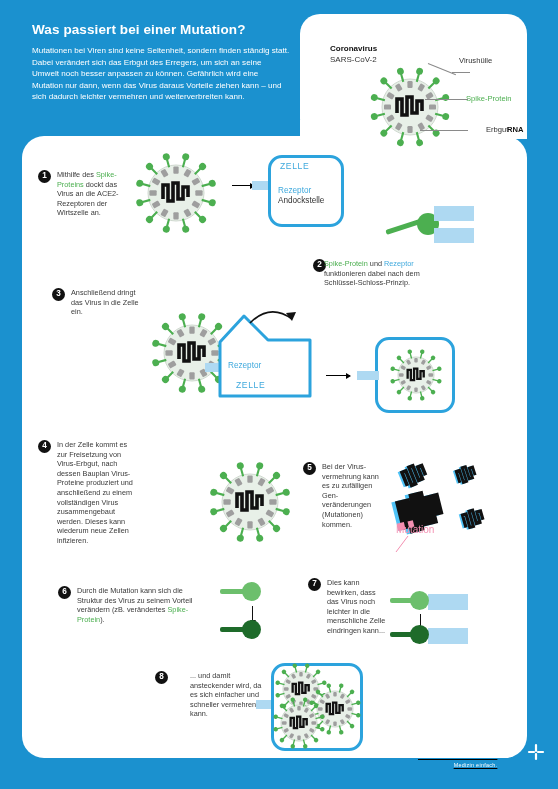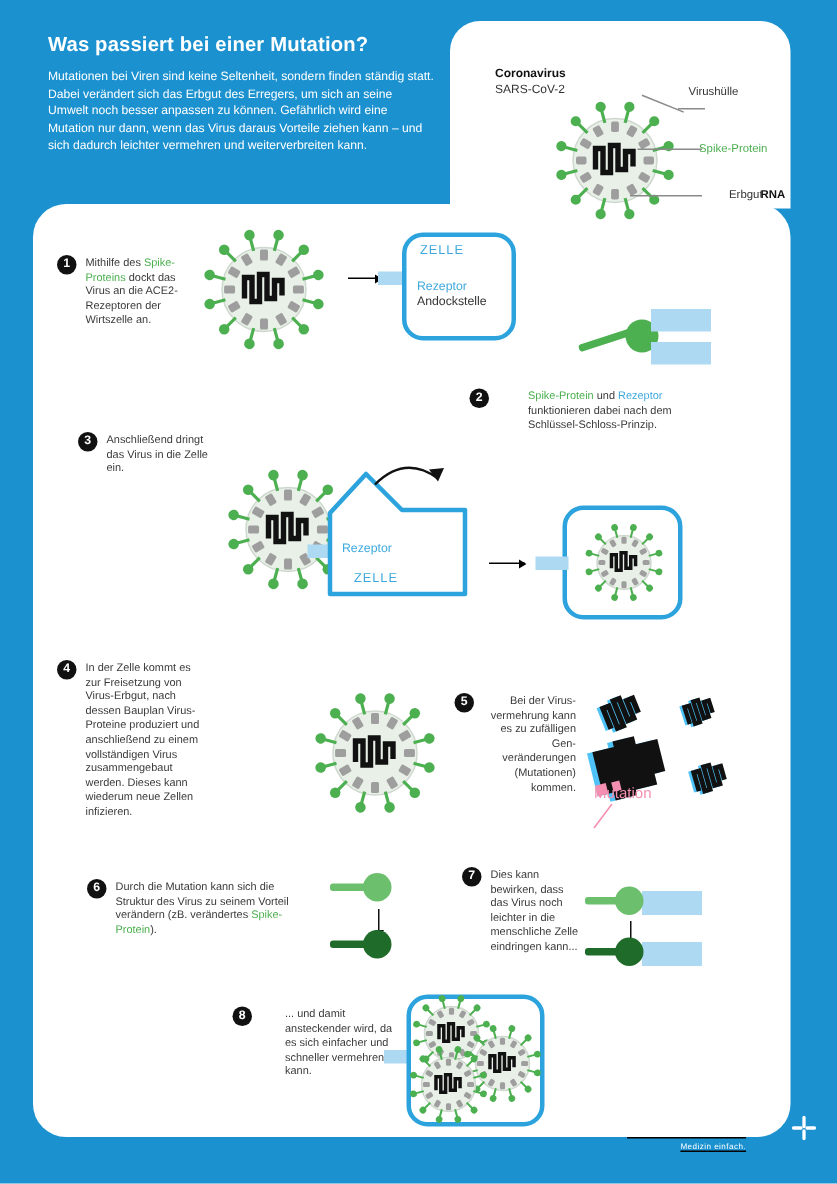--- a/index.html
+++ b/index.html
@@ -278,21 +278,21 @@
   <div class="cell-label" style="left:280px;top:161px;">ZELLE</div>
   <div class="rez" style="left:278px;top:186px;">Rezeptor</div>
   <div class="andock" style="left:278px;top:196px;">Andockstelle</div>
 
   <div class="spike-stem" style="left:386px;top:230px;width:38px;background:#4caf50;transform:rotate(-18deg);transform-origin:left center;"></div>
   <div class="spike-head" style="left:417px;top:213px;width:22px;height:22px;background:#4caf50;"></div>
   <div class="cellblock" style="left:434px;top:206px;width:40px;height:15px;"></div>
   <div class="cellblock" style="left:434px;top:228px;width:40px;height:15px;"></div>
 
   <div class="bullet" style="left:313px;top:259px;">2</div>
-  <div class="steptext" id="s2" style="left:352px;top:259px;width:96px;"><span class="g">Spike-Protein</span><span> und </span><span class="b">Rezeptor</span><span> funktionieren dabei nach dem Schlüssel-Schloss-Prinzip.</span></div>
+  <div class="steptext" id="s2" style="left:324px;top:259px;width:96px;"><span class="g">Spike-Protein</span><span> und </span><span class="b">Rezeptor</span><span> funktionieren dabei nach dem Schlüssel-Schloss-Prinzip.</span></div>
 
   <div class="bullet" style="left:52px;top:288px;">3</div>
   <div class="steptext" id="s3" style="left:71px;top:288px;width:70px;"><span>Anschließend dringt das Virus in die Zelle ein.</span></div>
 
   <svg style="position:absolute;left:140px;top:305px;" width="104" height="96">
     <g transform="translate(52,48)" class="virus-sm">
         <circle r="28" fill="#e8f0e8" stroke="#cfd8cf" stroke-width="1"></circle>
         <rect x="-2.66" y="-26.60" width="5.32" height="7.28" rx="1" fill="#9e9e9e" transform="rotate(0)"></rect>
         <rect x="-2.66" y="-26.60" width="5.32" height="7.28" rx="1" fill="#9e9e9e" transform="rotate(30)"></rect>
         <rect x="-2.66" y="-26.60" width="5.32" height="7.28" rx="1" fill="#9e9e9e" transform="rotate(60)"></rect>
@@ -503,21 +503,21 @@
         </g>
         <g transform="rotate(345)">
           <line x1="0" y1="-26.599999999999998" x2="0" y2="-35.56" stroke="#4caf50" stroke-width="2.1"></line>
           <circle cx="0" cy="-37.52" r="3.5" fill="#4caf50"></circle>
         </g>
         <path d="M -13 6 L -13 -8 L -8 -8 L -8 8 L -3 8 L -3 -10 L 2 -10 L 2 6 L 7 6 L 7 -6 L 12 -6 L 12 4" fill="none" stroke="#111" stroke-width="3.6"></path>
       </g>
   </svg>
 
   <div class="bullet" style="left:303px;top:462px;">5</div>
-  <div class="steptext" id="s5" style="left:322px;top:462px;width:62px;text-align:right;"><span>Bei der Virus-vermehrung kann es zu zufälligen Gen-veränderungen (Mutationen) kommen.</span></div>
+  <div class="steptext" id="s5" style="left:322px;top:462px;width:62px;"><span>Bei der Virus-vermehrung kann es zu zufälligen Gen-veränderungen (Mutationen) kommen.</span></div>
 
   <svg style="position:absolute;left:378px;top:462px;" width="120" height="100">
     <g stroke-linejoin="miter" fill="none">
       <g transform="translate(24,16) rotate(-22) scale(.52)">
         <path d="M 0 18 L 0 -10 L 8 -10 L 8 20 L 16 20 L 16 -14 L 24 -14 L 24 16 L 32 16 L 32 -8 L 40 -8 L 40 12" stroke="#4fc3f7" stroke-width="7"></path>
         <path d="M 4 18 L 4 -10 L 12 -10 L 12 20 L 20 20 L 20 -14 L 28 -14 L 28 16 L 36 16 L 36 -8 L 44 -8 L 44 12" stroke="#111" stroke-width="7"></path>
       </g>
       <g transform="translate(78,14) rotate(-18) scale(.42)">
         <path d="M 0 18 L 0 -10 L 8 -10 L 8 20 L 16 20 L 16 -14 L 24 -14 L 24 16 L 32 16 L 32 -8 L 40 -8 L 40 12" stroke="#4fc3f7" stroke-width="7"></path>
         <path d="M 4 18 L 4 -10 L 12 -10 L 12 20 L 20 20 L 20 -14 L 28 -14 L 28 16 L 36 16 L 36 -8 L 44 -8 L 44 12" stroke="#111" stroke-width="7"></path>

